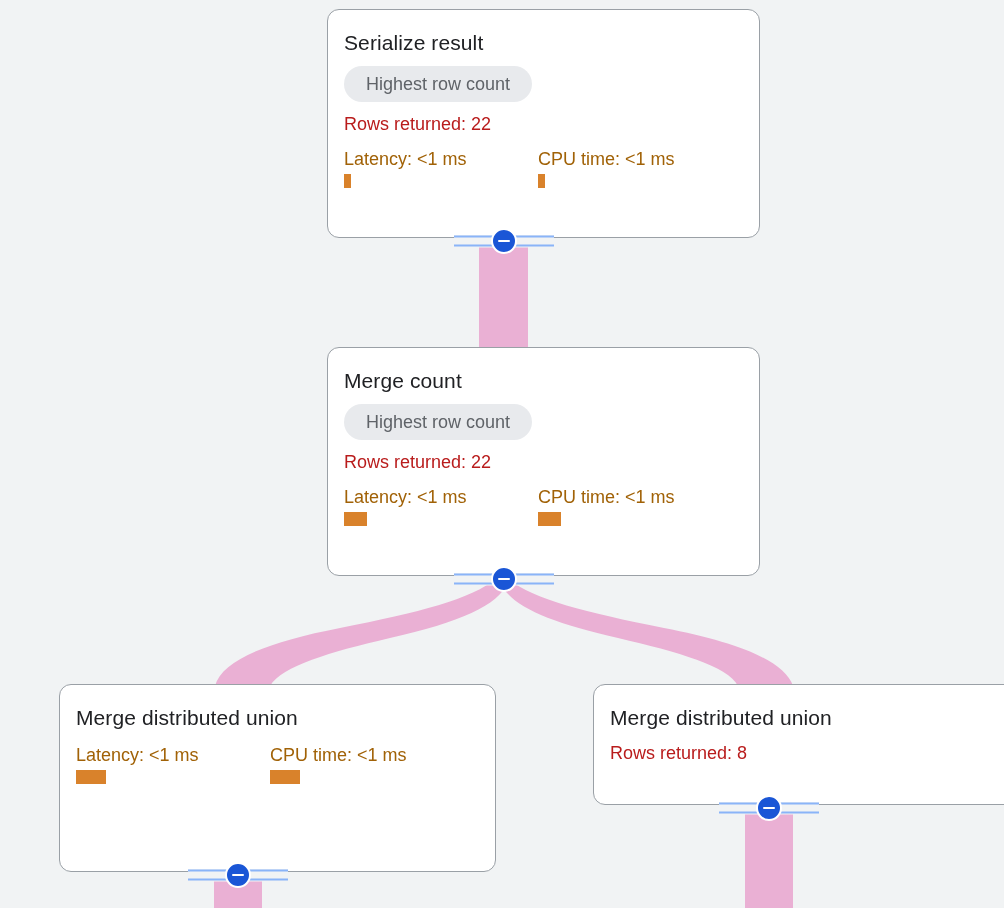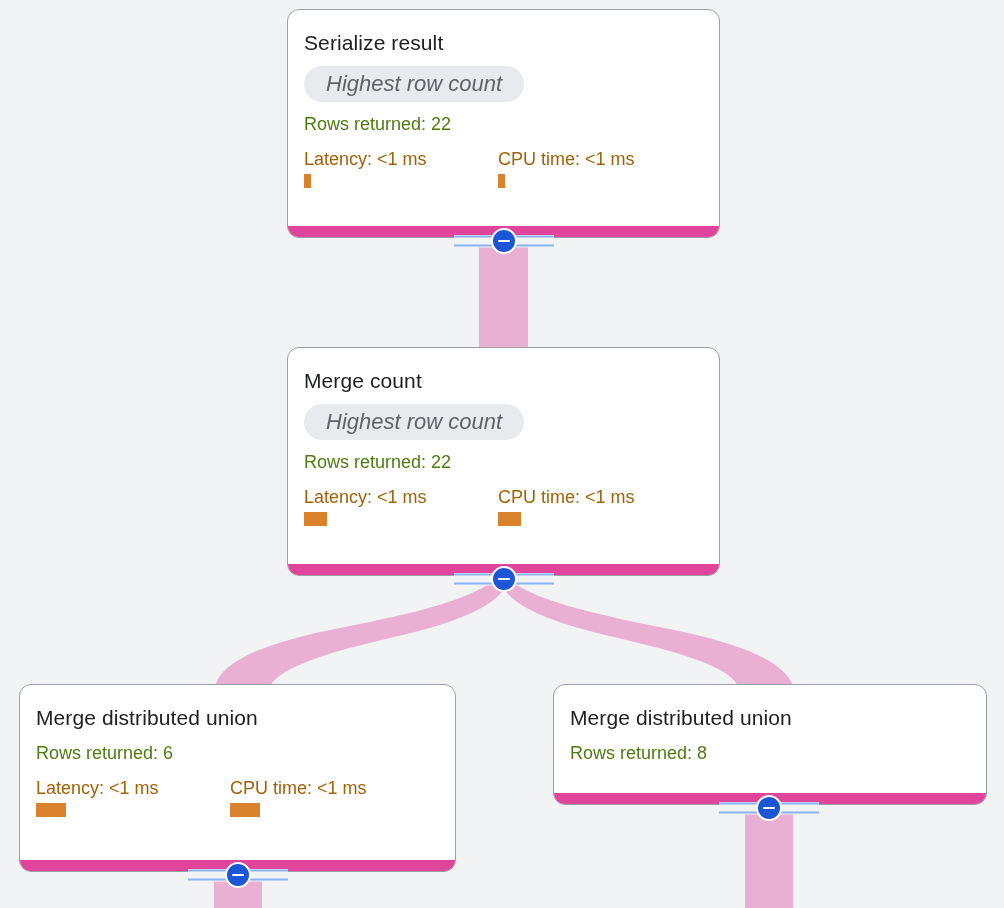--- a/index.html
+++ b/index.html
@@ -25,51 +25,51 @@
   }
   
   .node {
     position: absolute;
     z-index: 3;
     background: #ffffff;
     border: 1px solid #9aa0a6;
     border-radius: 12px;
     overflow: hidden;
     display: flex;
-    flex-direction: column;
+    flex-direction: row;
+    margin-left: 40px;
   }
   .node-body {
     flex: 1 1 auto;
     padding: 20px 16px 10px 16px;
   }
   .node-title {
     font-size: 21px;
     font-weight: 500;
     color: #202124;
     line-height: 26px;
     letter-spacing: 0.1px;
     white-space: nowrap;
   }
   .badge {
     display: inline-block;
     margin-top: 10px;
     padding: 7px 22px;
     background: #e8eaed;
     color: #5f6368;
     border-radius: 999px;
-    font-size: 22px;
+    font-size: 18px;
     line-height: 22px;
     white-space: nowrap;
-    font-style: italic;
   }
   .rows {
     margin-top: 11px;
     font-size: 18px;
     line-height: 22px;
-    color: #4d7c0f;
+    color: #b91c1c;
     white-space: nowrap;
   }
   .metrics {
     margin-top: 14px;
     display: flex;
   }
   .metric { }
   .metric.latency { width: 194px; }
   .metric-label {
     font-size: 18px;
@@ -214,21 +214,20 @@
   <div class="toggle" style="left:454px; top:566px;">
     <div class="rail"></div>
     <div class="knob" style="background: rgb(26, 86, 214);">
         <i></i>
       </div>
   </div>
 
   <div class="node" style="left:19px; top:684px; width:437px; height:188px;">
     <div class="node-body">
       <div class="node-title">Merge distributed union</div>
-      <div class="rows">Rows returned: 6</div>
       <div class="metrics">
         <div class="metric latency">
           <div class="metric-label">Latency: &lt;1 ms</div>
           <div class="metric-bar" style="width: 30px; background: rgb(217, 130, 43);"></div>
         </div>
         <div class="metric cpu">
           <div class="metric-label">CPU time: &lt;1 ms</div>
           <div class="metric-bar" style="width: 30px; background: rgb(217, 130, 43);"></div>
         </div>
       </div>

